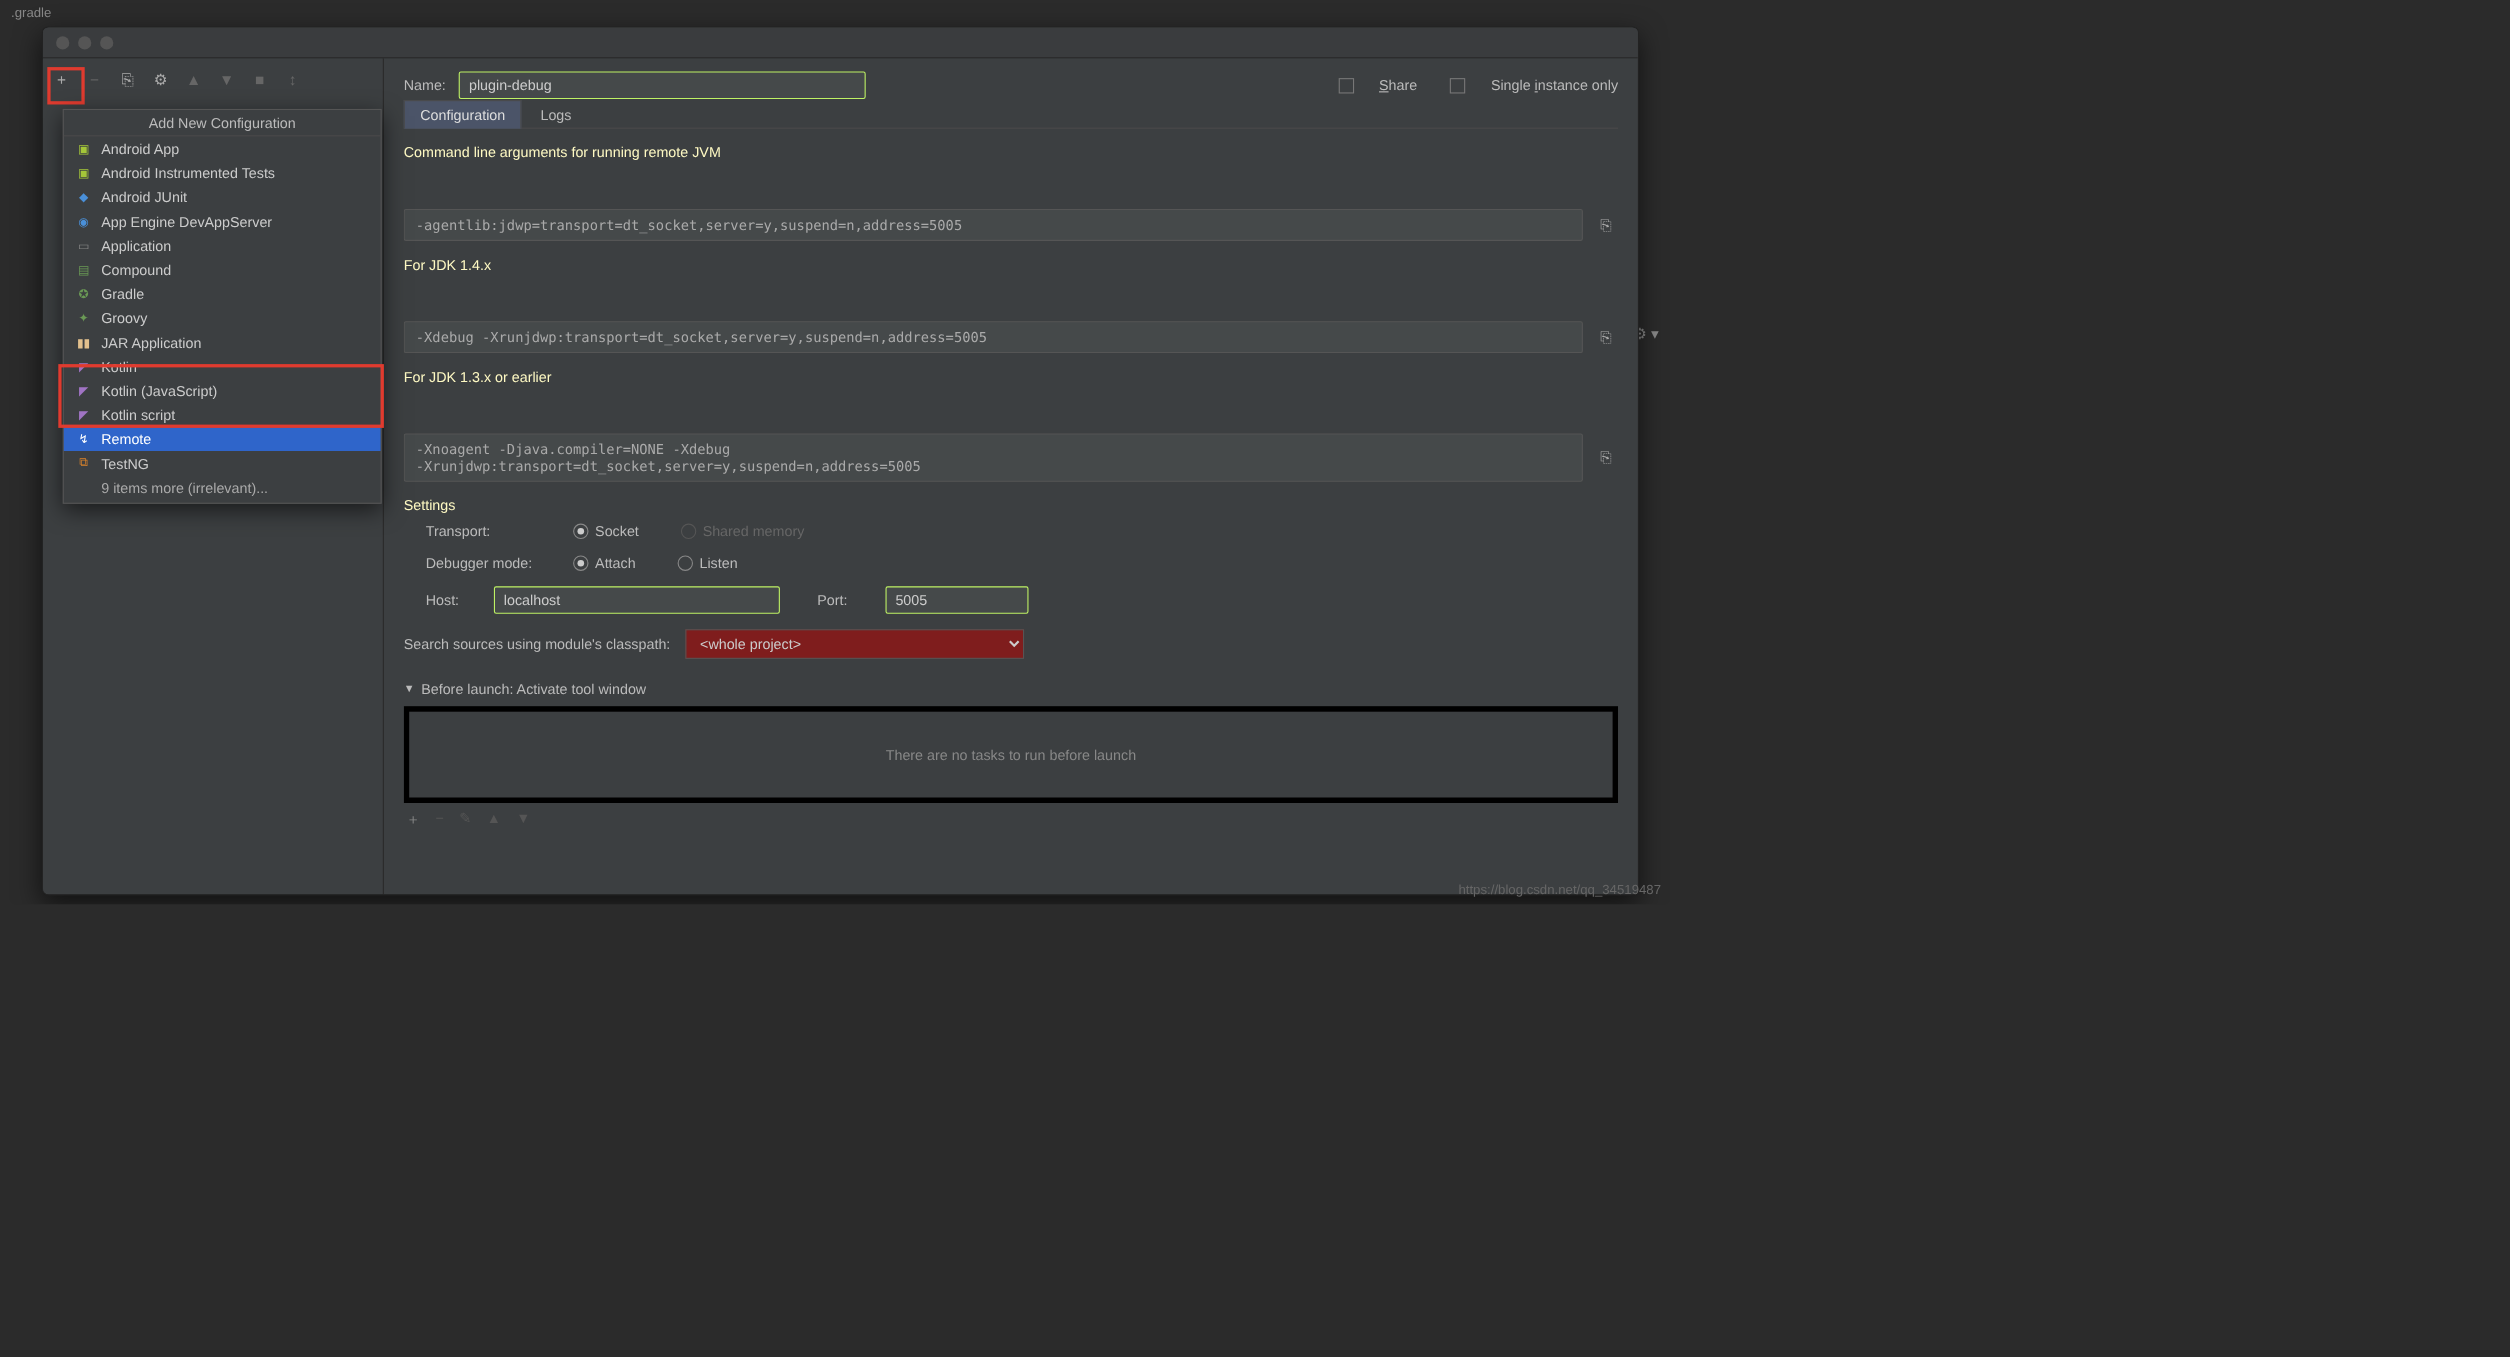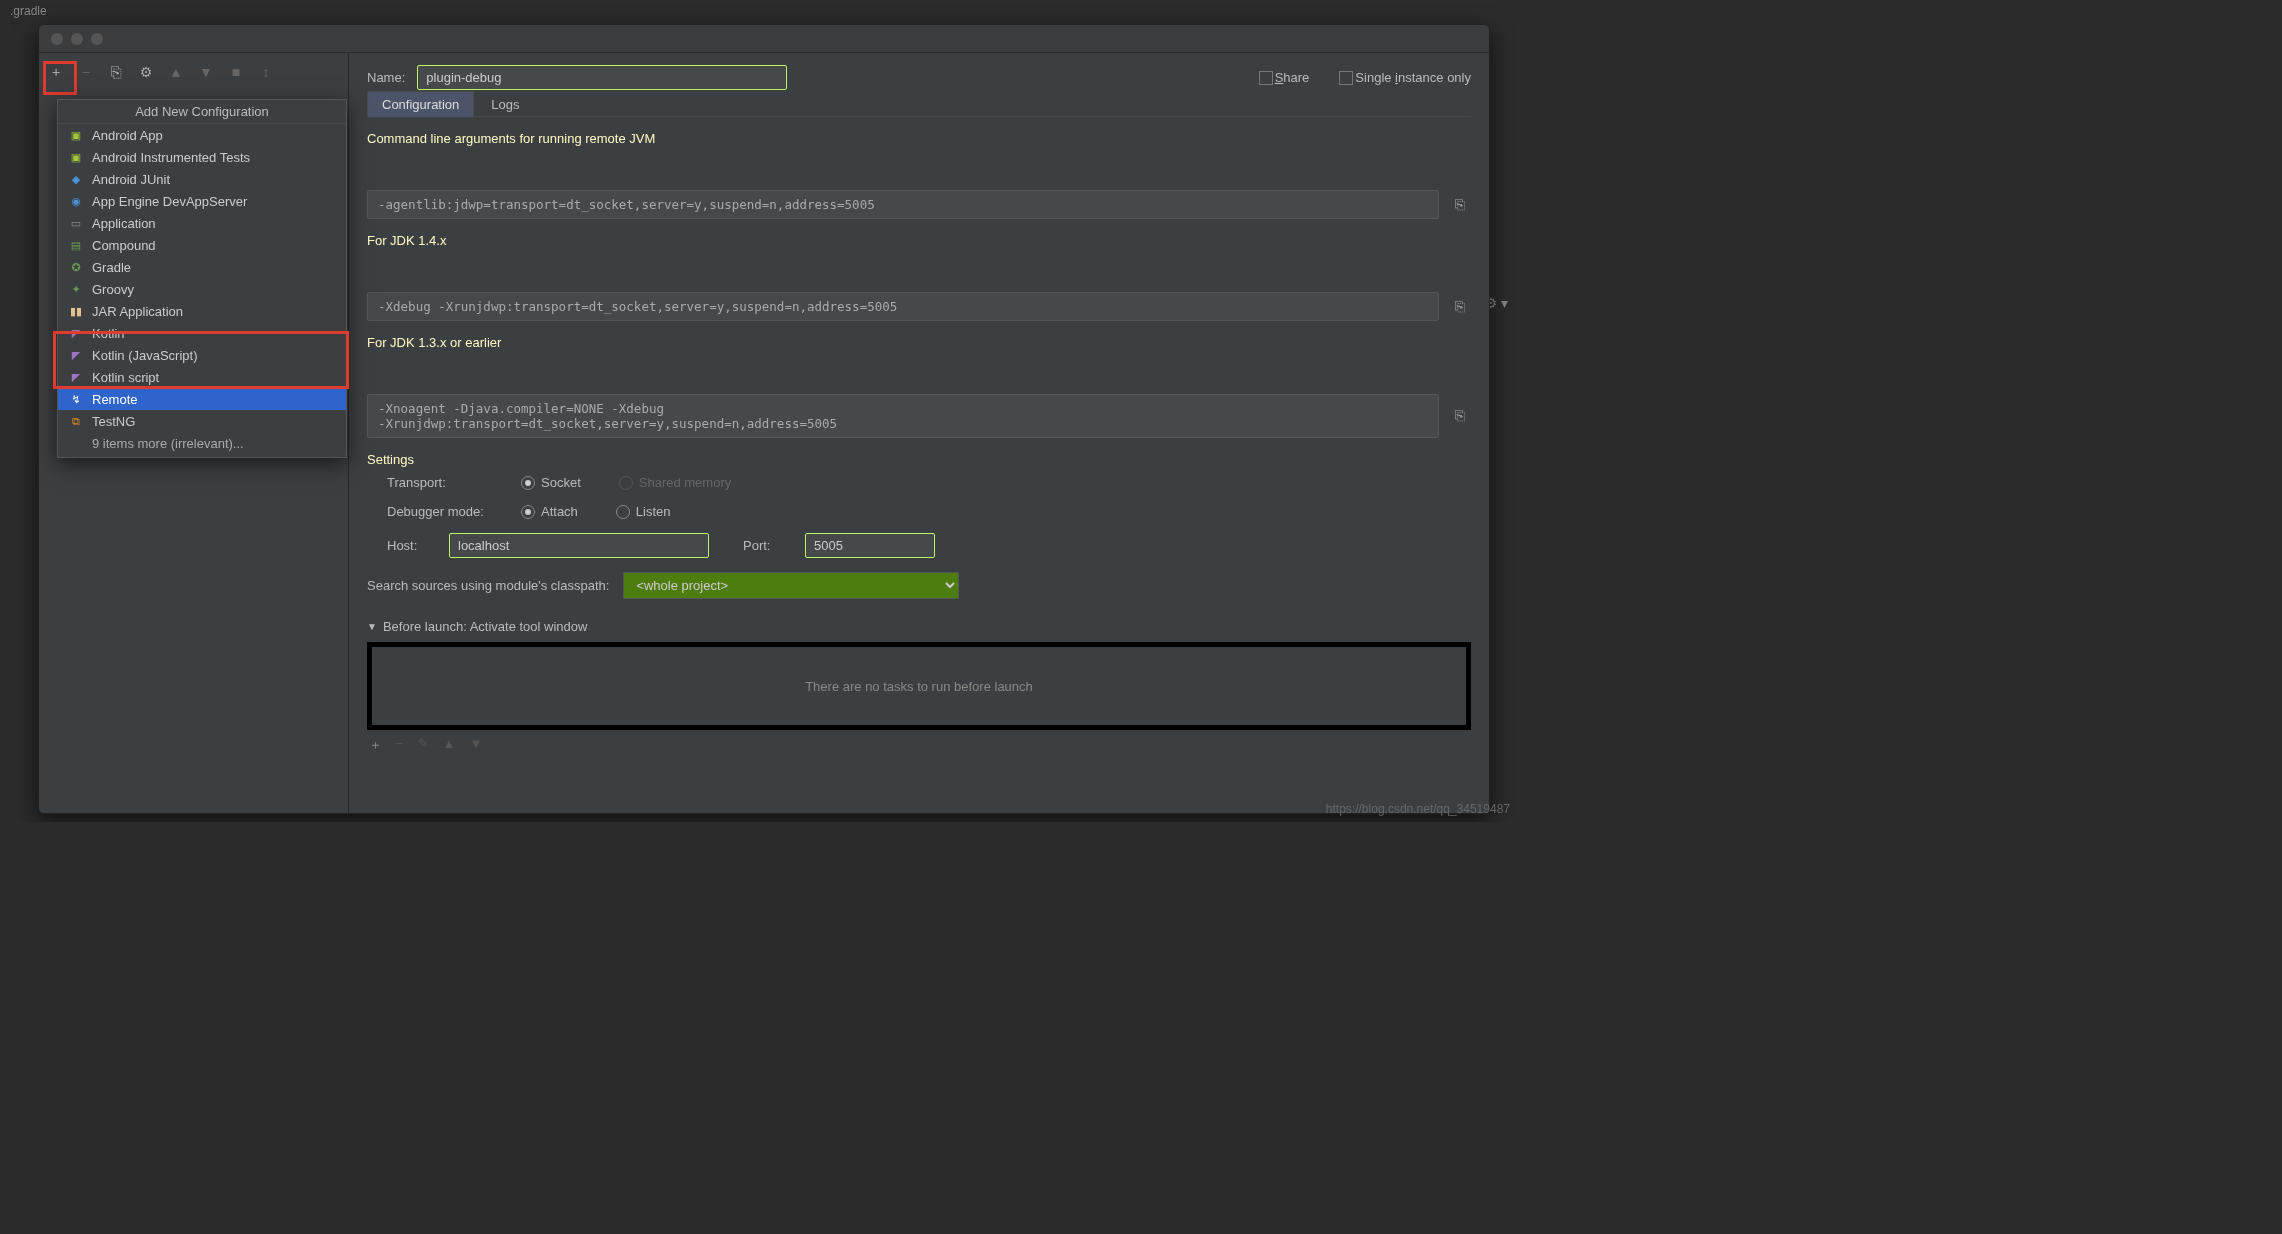--- a/index.html
+++ b/index.html
@@ -168,21 +168,21 @@
   input[type=text] {
     background: #45494a;
     border: 1px solid #bef264;
     color: #ccc;
     padding: 4px 8px;
     font-size: 13px;
     border-radius: 2px;
   }
   .name-input { width: 370px; }
   .spacer { flex: 1; }
-  .chk { display:flex; align-items:center; gap:2px; color:#bbb; cursor:pointer;}
+  .chk { display:flex; align-items:center; gap:23px; color:#bbb; cursor:pointer;}
   .chk .box {
     width: 14px; height: 14px;
     border: 1px solid #777;
     background: #3c3f41;
   }
   .chk u { text-decoration: underline; }
 
   .tabs {
     display: flex;
     border-bottom: 1px solid #4a4a4a;
@@ -248,26 +248,26 @@
     width:14px; height:14px; border-radius:50%;
     border:1px solid #888; display:flex;align-items:center;justify-content:center;
   }
   .radio.sel .dot::after { content:""; width:6px;height:6px;border-radius:50%;background:#ccc;}
   .radio.disabled { color:#666; }
   .radio.disabled .dot { border-color:#555; }
   .host-in { width: 260px; }
   .port-in { width: 130px; }
 
   select.combo {
-    background: #4d7c0f;
+    background: #7f1d1d;
     border: 1px solid #555;
     color: #ccc;
     padding: 4px 8px;
     font-size: 13px;
-    width: 336px;
+    width: 308px;
   }
 
   .before-launch {
     margin-top: 20px;
   }
   .collapse-row {
     display:flex; align-items:center; gap:6px; color:#bbb; cursor:pointer;
     margin-bottom: 8px;
   }
   .tri { font-size: 10px; }

